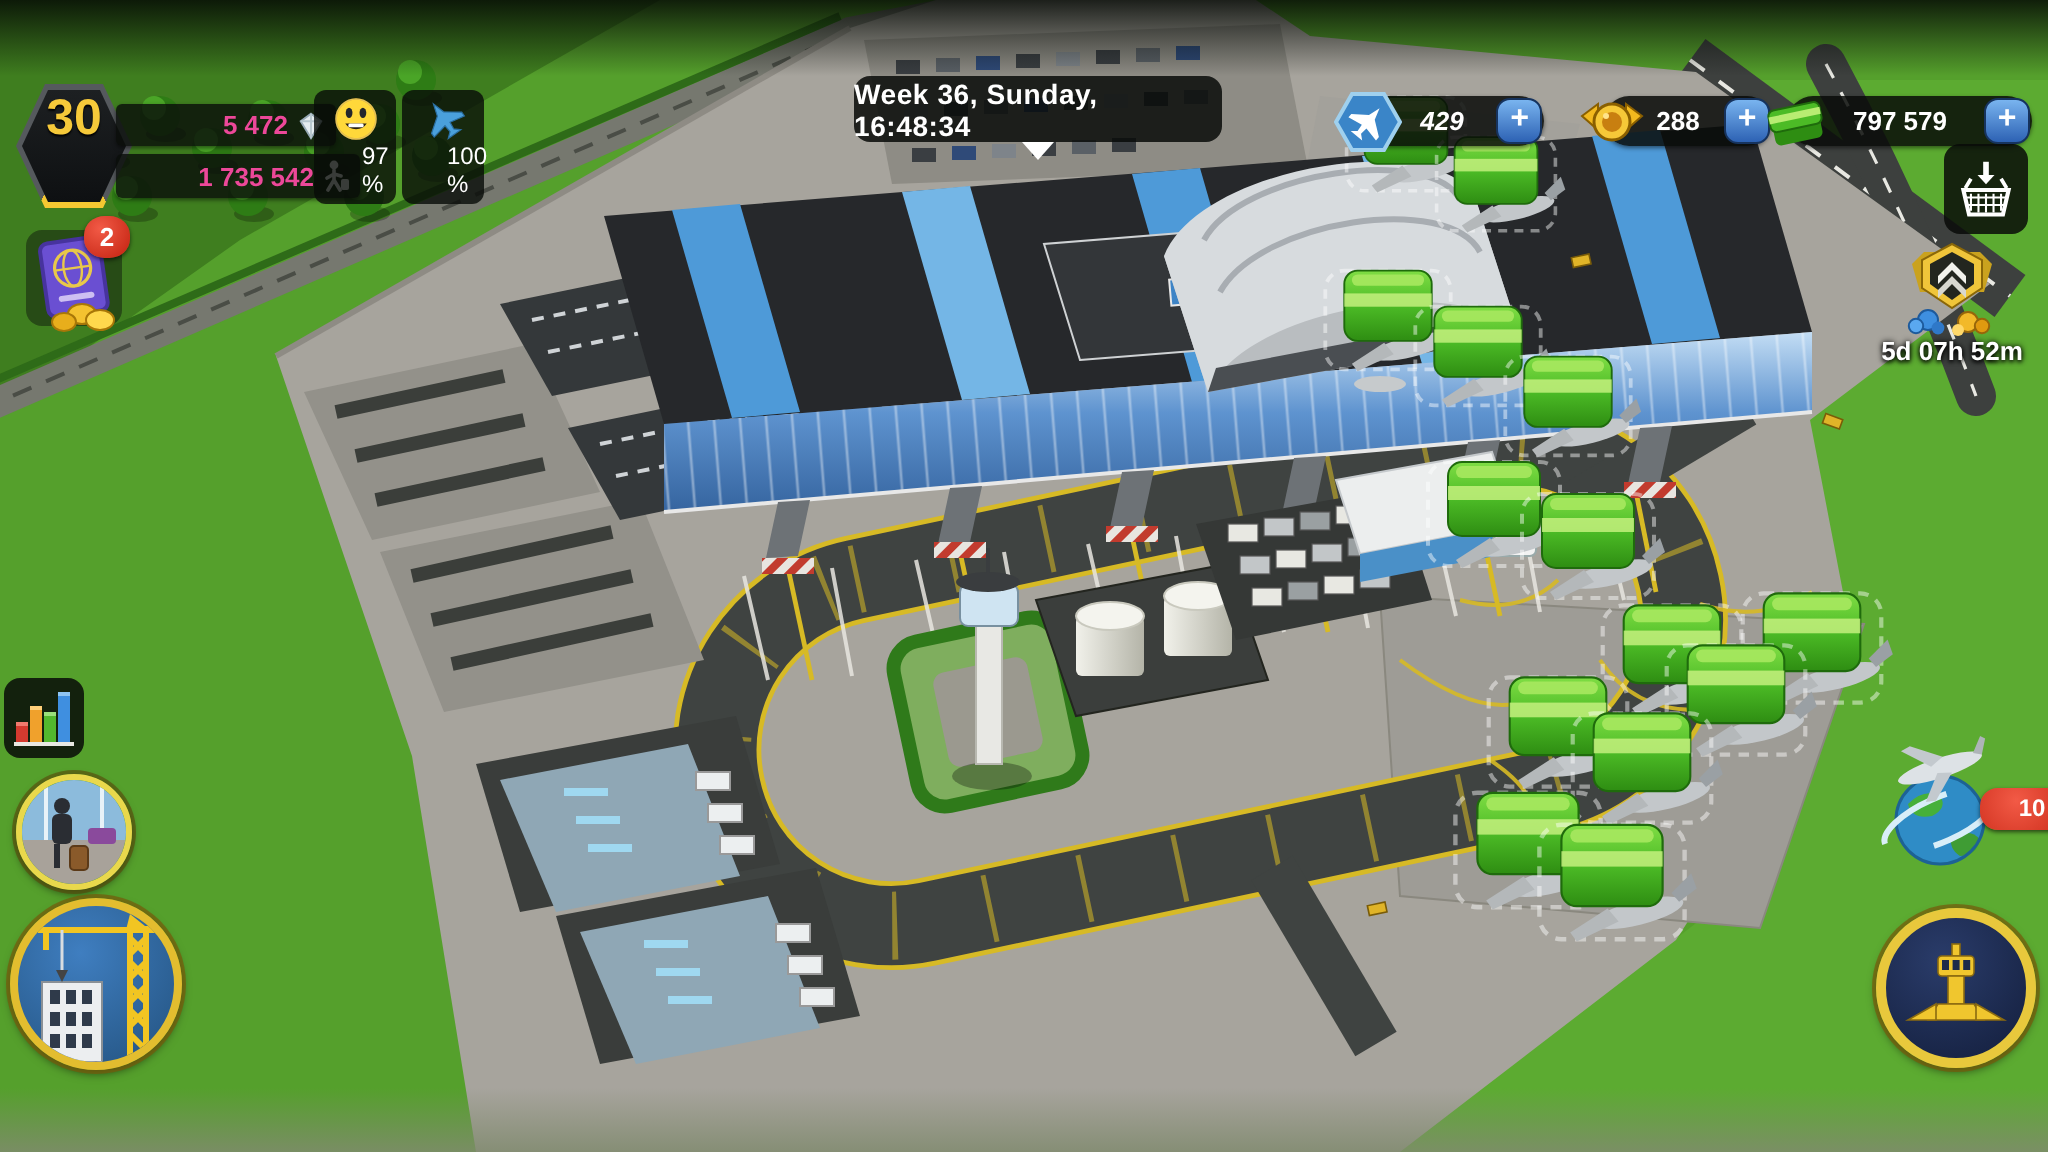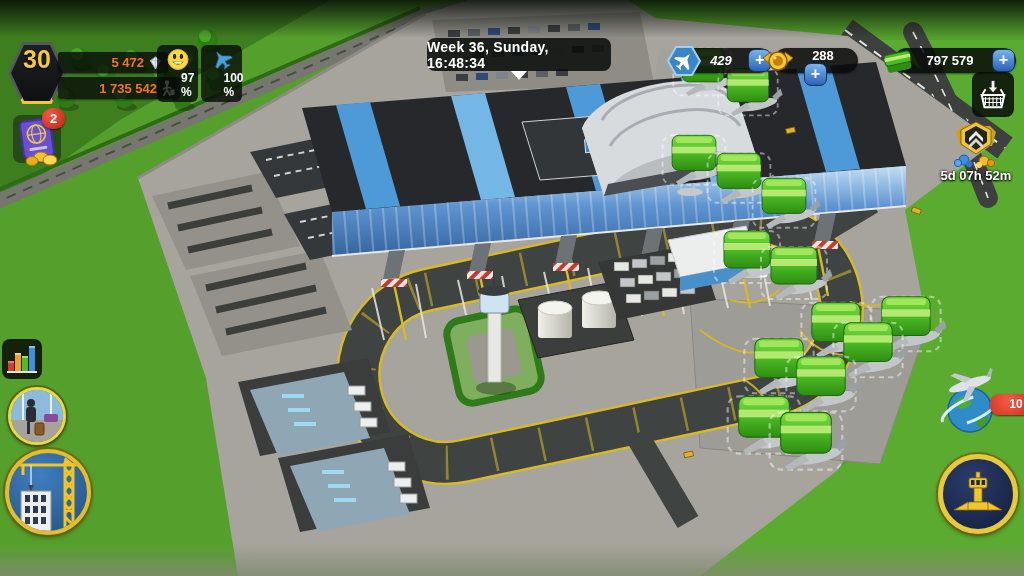--- a/index.html
+++ b/index.html
@@ -16,46 +16,46 @@
   .hex-outer{position:absolute;left:8px;top:42px;width:58px;height:62px;
     clip-path:polygon(25% 0%,75% 0%,100% 50%,75% 100%,25% 100%,0% 50%);
     background:conic-gradient(from 150deg,#f5c832 0 17%,#55595d 17% 100%);}
   .hex-inner{position:absolute;left:3px;top:3px;width:52px;height:56px;
     clip-path:polygon(25% 0%,75% 0%,100% 50%,75% 100%,25% 100%,0% 50%);
     background:linear-gradient(#1d2022,#0e1012);display:flex;align-items:flex-start;justify-content:center;}
   .hex-inner span{color:#f6c93a;font-size:25px;font-weight:bold;text-shadow:0 1px 1px #000;}
   
   .statbar{position:absolute;background:rgba(10,13,10,.82);border-radius:3px;
     display:flex;align-items:center;justify-content:flex-end;gap:4px;padding:0 5px;
-    font-weight:bold;font-size:13px;color:#f97316;box-shadow:0 1px 2px rgba(0,0,0,.5);}
+    font-weight:bold;font-size:13px;color:#ec4899;box-shadow:0 1px 2px rgba(0,0,0,.5);}
   .bar-gems{left:58px;top:52px;width:100px;height:21px;}
   .bar-pax{left:58px;top:77px;width:112px;height:22px;}
   
   .tile{position:absolute;width:41px;height:57px;background:rgba(8,11,8,.8);border-radius:6px;
     display:flex;flex-direction:column;align-items:center;justify-content:space-between;
     padding:3px 0 3px;box-sizing:border-box;}
-  .tile .pct{font-size:12px;font-weight:bold;padding-left:24px;}
+  .tile .pct{font-size:12px;font-weight:normal;padding-left:24px;}
   .tile-smiley{left:157px;top:45px;}
   .tile-plane{left:201px;top:45px;}
   
   .clock{position:absolute;left:427px;top:38px;width:184px;height:33px;
     background:rgba(8,11,8,.85);border-radius:8px;display:flex;align-items:center;justify-content:center;
     font-size:14px;font-weight:bold;letter-spacing:.3px;}
   .clock:after{content:"";position:absolute;left:50%;top:33px;margin-left:-8px;
     border-left:8px solid transparent;border-right:8px solid transparent;border-top:9px solid #fff;}
   
   .pill{position:absolute;top:48px;height:25px;background:rgba(8,11,8,.85);border-radius:13px;
     display:flex;align-items:center;box-shadow:0 1px 2px rgba(0,0,0,.5);}
   .pill .val{flex:1;text-align:center;font-size:13px;font-weight:bold;padding-left:14px;}
   .plusbtn{width:23px;height:23px;margin-right:1px;border-radius:7px;flex:0 0 auto;
     background:linear-gradient(#79b4ef,#2d62b4);border:1px solid #16335e;box-sizing:border-box;
     color:#fff;font-size:16px;font-weight:bold;line-height:20px;text-align:center;cursor:pointer;}
   .pill .picon{position:absolute;left:-13px;top:-4px;}
   .pill-planes{left:680px;width:92px;font-style:italic;}
-  .pill-medals{left:774px;width:84px;flex-direction:column;}
+  .pill-medals{left:802px;width:84px;}
   .pill-cash{left:894px;width:122px;}
   
   .sqbtn{position:absolute;background:rgba(8,11,8,.85);border-radius:8px;display:flex;
     align-items:center;justify-content:center;cursor:pointer;}
   .basket{left:972px;top:72px;width:42px;height:45px;}
   .stats{left:2px;top:339px;width:40px;height:40px;}
   
   .event-ico{position:absolute;left:948px;top:116px;width:56px;height:54px;cursor:pointer;}
   .event-timer{position:absolute;left:912px;top:168px;width:128px;text-align:center;
     font-size:13px;font-weight:bold;}

